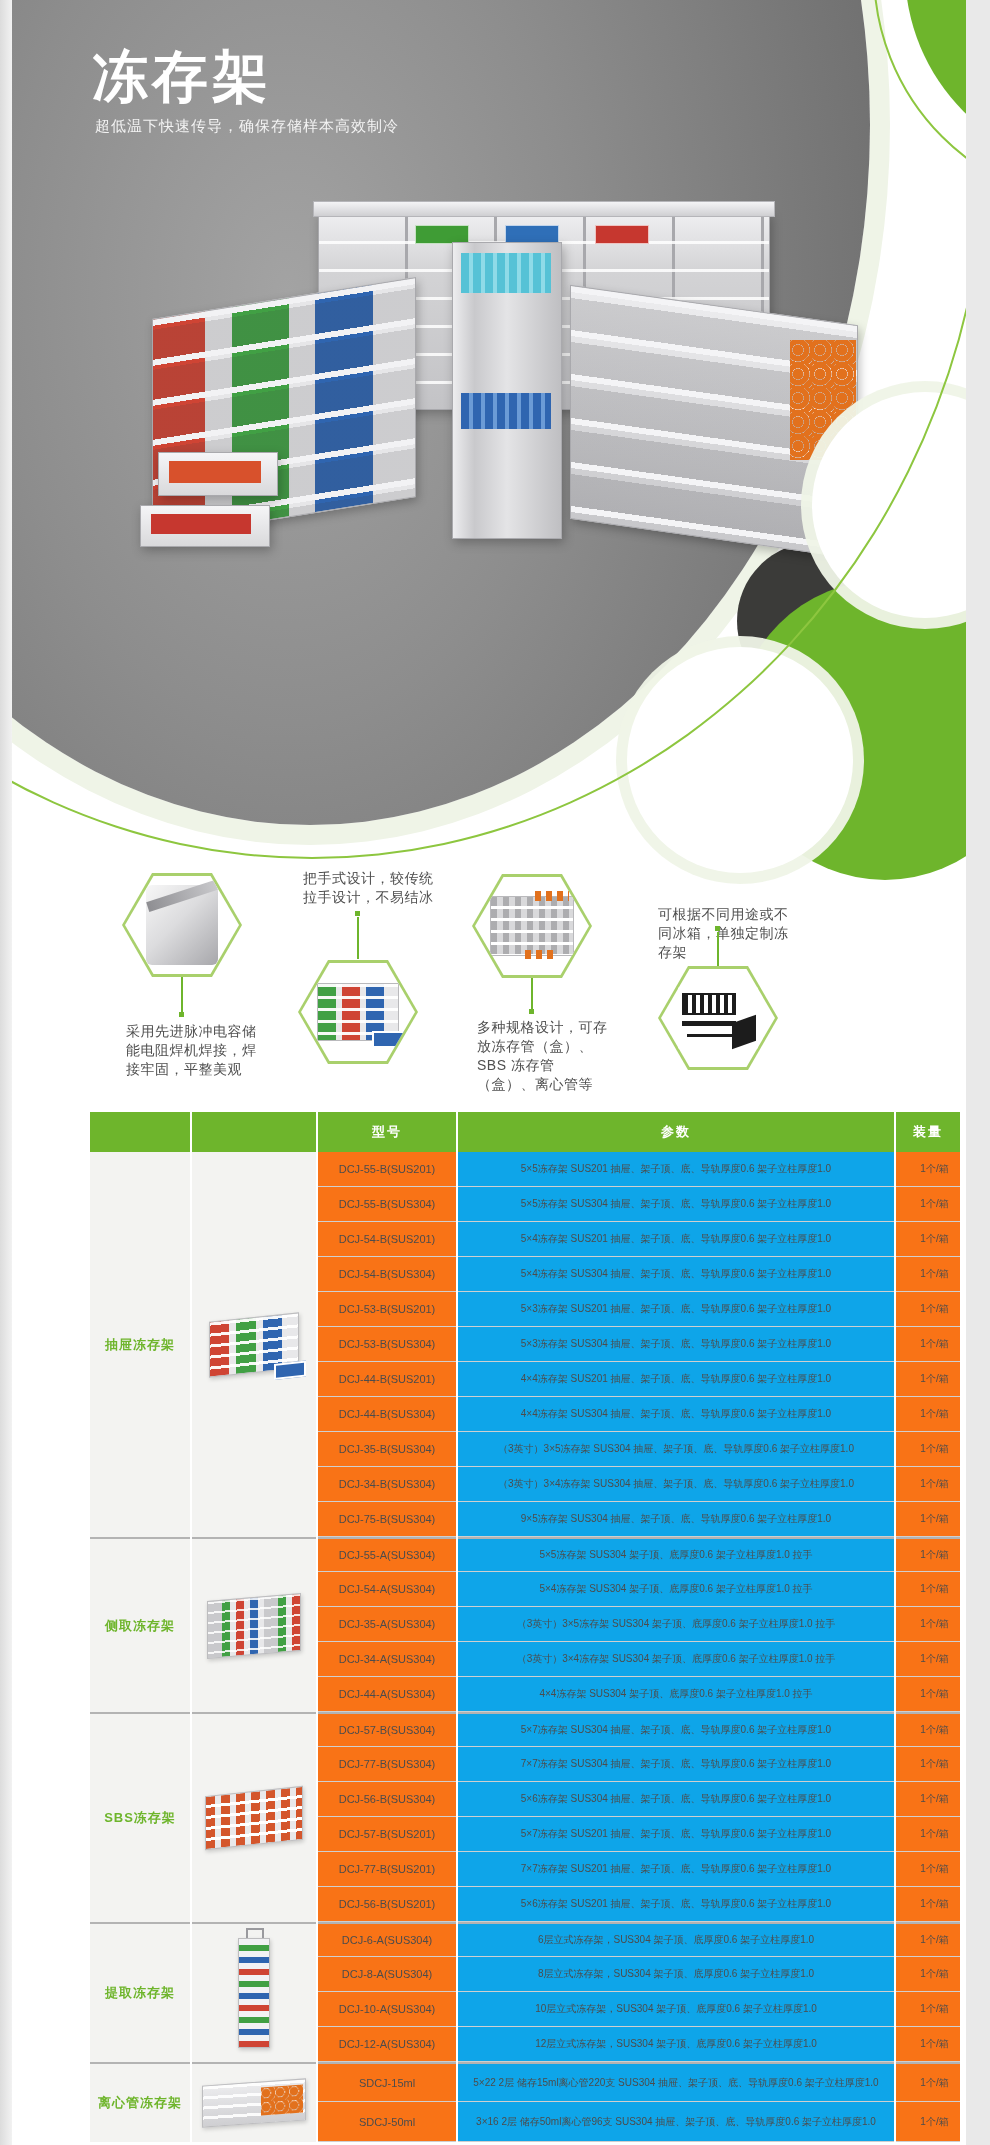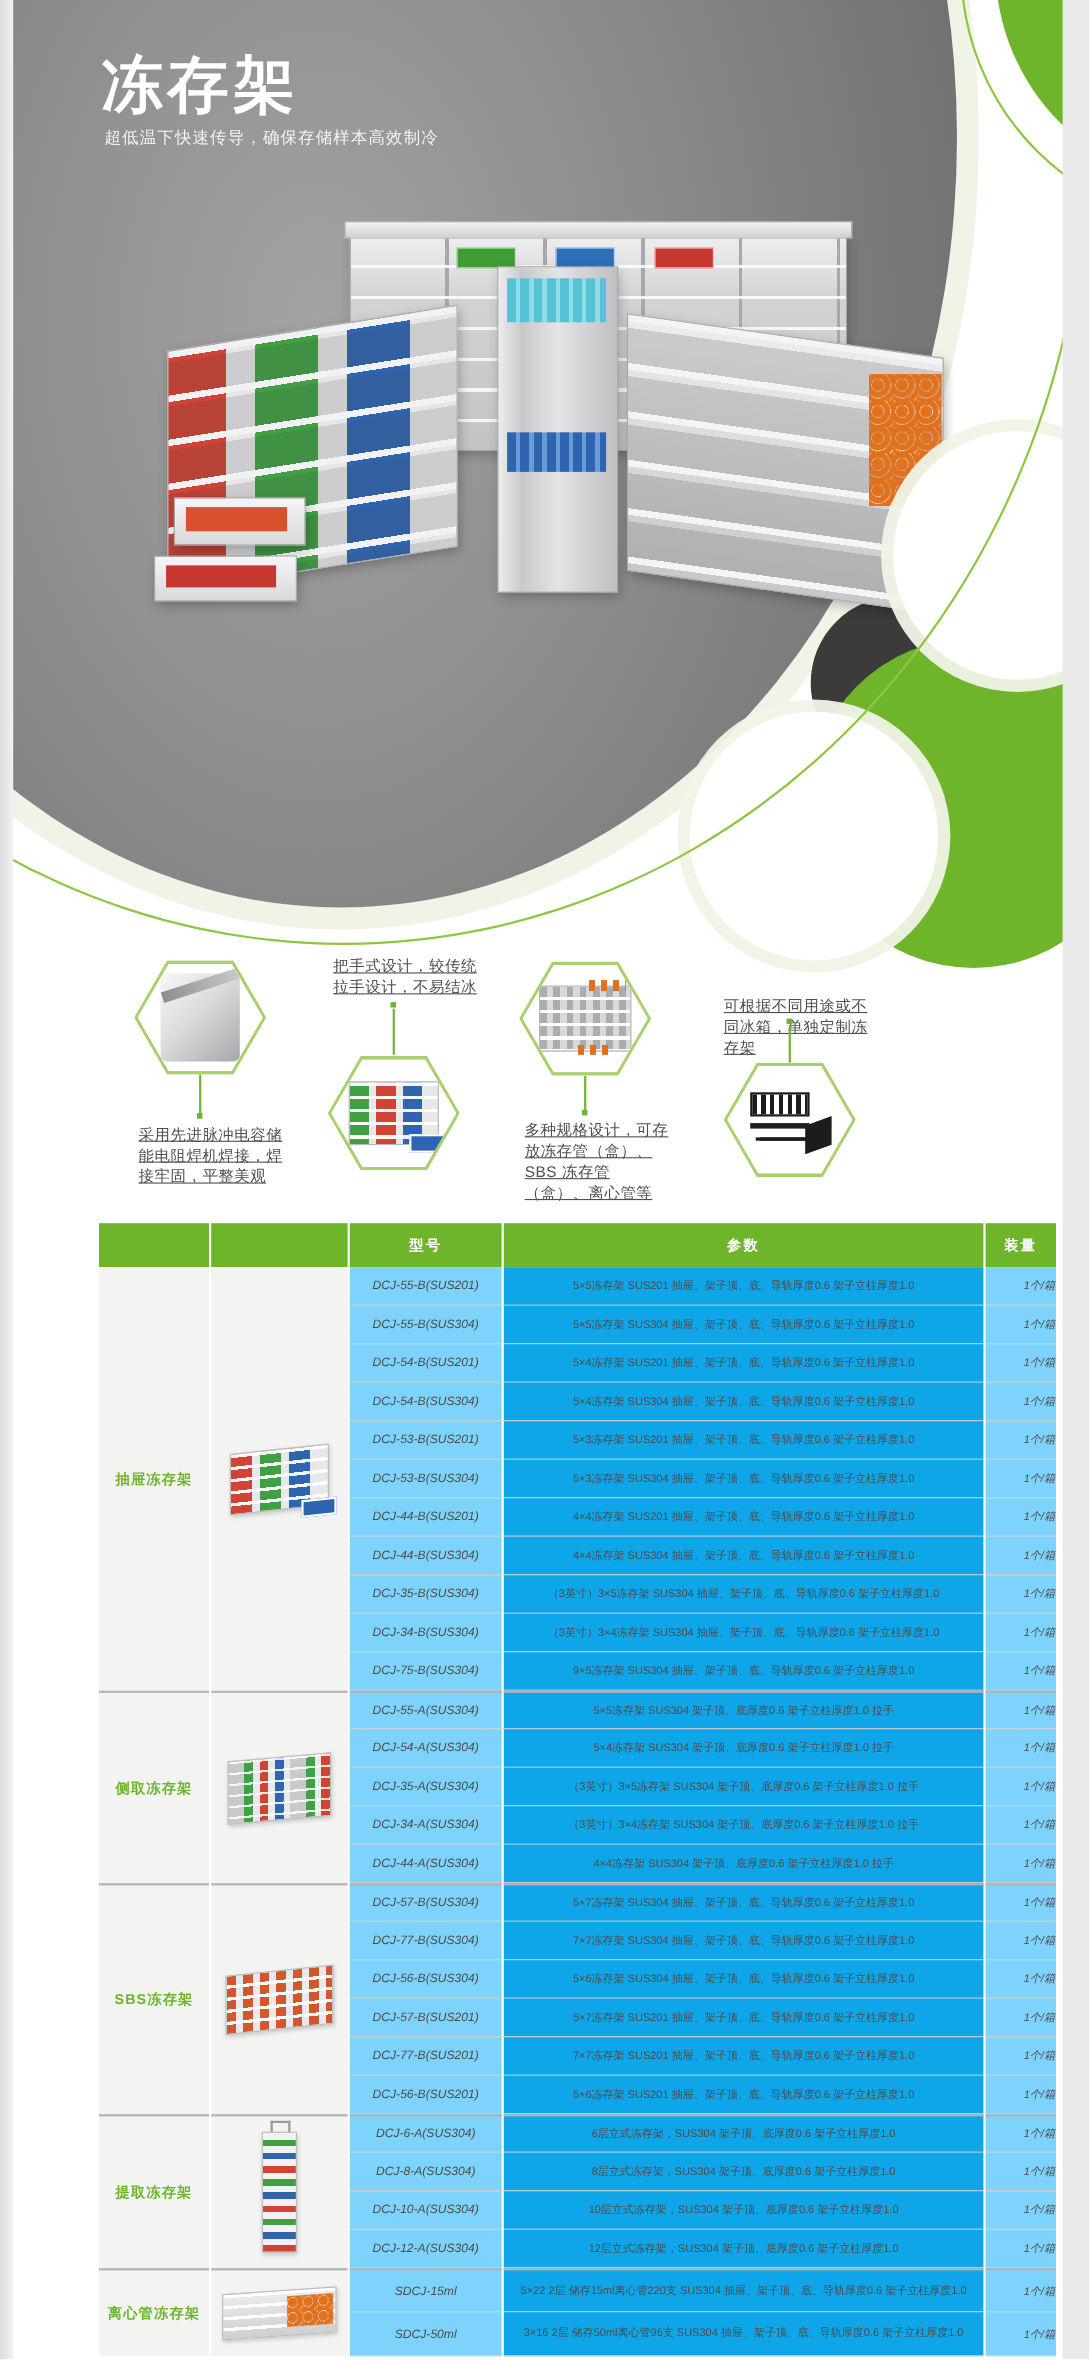--- a/index.html
+++ b/index.html
@@ -68,21 +68,21 @@
   .rk-caps{position:absolute;left:790px;top:340px;width:66px;height:120px;z-index:4;border:none;box-shadow:none;
     background:repeating-radial-gradient(circle at 8px 10px, #e2711d 0 5px, transparent 6px 0) 0 0/22px 24px;}
 
   
   .hex{position:absolute;width:120px;height:104px;z-index:7;
     clip-path:polygon(25% 0%,75% 0%,100% 50%,75% 100%,25% 100%,0% 50%);
     background:var(--brand-light);}
   .hex-in{position:absolute;left:3px;top:3px;right:3px;bottom:3px;
     clip-path:polygon(25% 0%,75% 0%,100% 50%,75% 100%,25% 100%,0% 50%);
     background:#fff;display:flex;align-items:center;justify-content:center;}
-  .feat-text{position:absolute;z-index:7;font-size:14px;line-height:19px;color:#4f4f4f;letter-spacing:.5px;text-decoration:underline;}
+  .feat-text{position:absolute;z-index:7;font-size:14px;line-height:19px;color:#4f4f4f;letter-spacing:.5px;}
   .feat-line{position:absolute;width:2px;background:var(--brand);z-index:7;}
   .feat-dot{position:absolute;width:5px;height:5px;background:var(--brand);z-index:7;}
 
   .fart-weld{width:72px;height:80px;border-radius:6px;background:linear-gradient(135deg,#f7f7f7 0%,#dcdcde 45%,#a7a7ab 100%);position:relative;}
   .fart-weld::before{content:"";position:absolute;left:0;top:6px;width:100%;height:10px;background:linear-gradient(90deg,#8e8e92,#c9c9cc);transform:rotate(-18deg);}
   .fart-rack{width:80px;height:56px;border:1px solid #b9b9bc;background-color:#e3e3e5;position:relative;
     background-image:
       repeating-linear-gradient(180deg, rgba(255,255,255,.95) 0 3px, transparent 3px 12px),
       linear-gradient(90deg,#41a044 0 22%, #e8e8ea 22% 30%, #cf4434 30% 52%, #e8e8ea 52% 60%, #2f65b0 60% 82%, #e8e8ea 82% 100%);}
   .fart-rack::after{content:"";position:absolute;right:-8px;bottom:-8px;width:30px;height:13px;background:#2f65b0;border:2px solid #fff;}
@@ -98,26 +98,26 @@
   .fart-bp-box{position:absolute;right:2px;bottom:4px;width:24px;height:26px;background:#1c1c1c;transform:skewY(-20deg);}
 
   
   .spec-wrap{position:absolute;left:88px;top:1112px;z-index:8;}
   table.spec{border-collapse:separate;border-spacing:2px 0;table-layout:fixed;width:874px;}
   table.spec th{height:38px;background:var(--brand);color:#fff;font-size:13px;font-weight:bold;letter-spacing:2px;}
   table.spec tr{height:35px;}
   table.spec tr.tall{height:40px;}
   td.cat,td.photo{background:#f3f3f1;text-align:center;vertical-align:middle;}
   td.cat{color:var(--brand);font-weight:bold;font-size:13px;letter-spacing:1px;}
-  td.model,td.qty{background:#7dd3fc;font-style:italic;}
+  td.model,td.qty{background:#f97316;}
   td.params{background:#0ea5e9;}
   td.model{font-size:11px;color:#4c4c4c;text-align:center;}
   td.params{font-size:10px;color:#4c4c4c;text-align:center;white-space:nowrap;overflow:hidden;}
   tr.tall td.params{white-space:normal;line-height:13px;}
-  td.qty{font-size:10px;color:#4c4c4c;text-align:right;padding-left:14px;}
+  td.qty{font-size:10px;color:#4c4c4c;text-align:center;padding-left:14px;}
   td.model,td.params,td.qty{border-bottom:1px solid #cfcfcf;}
   tr.sec-start td{border-top:2px solid #b3b3b3;}
 
   
   .art{display:inline-block;vertical-align:middle;border:1px solid #bdbdbf;box-shadow:1px 2px 4px rgba(0,0,0,.18);}
   .art-drawer-rack{width:88px;height:54px;transform:skewY(-6deg);background-color:#e3e3e5;position:relative;
     background-image:
       repeating-linear-gradient(180deg, rgba(255,255,255,.95) 0 3px, transparent 3px 11px),
       linear-gradient(90deg,#cf4434 0 22%,#e8e8ea 22% 30%,#41a044 30% 52%,#e8e8ea 52% 60%,#2f65b0 60% 82%,#e8e8ea 82% 100%);}
   .art-drawer-rack::after{content:"";position:absolute;right:-8px;bottom:-10px;width:28px;height:12px;background:#2f65b0;border:2px solid #fff;}

